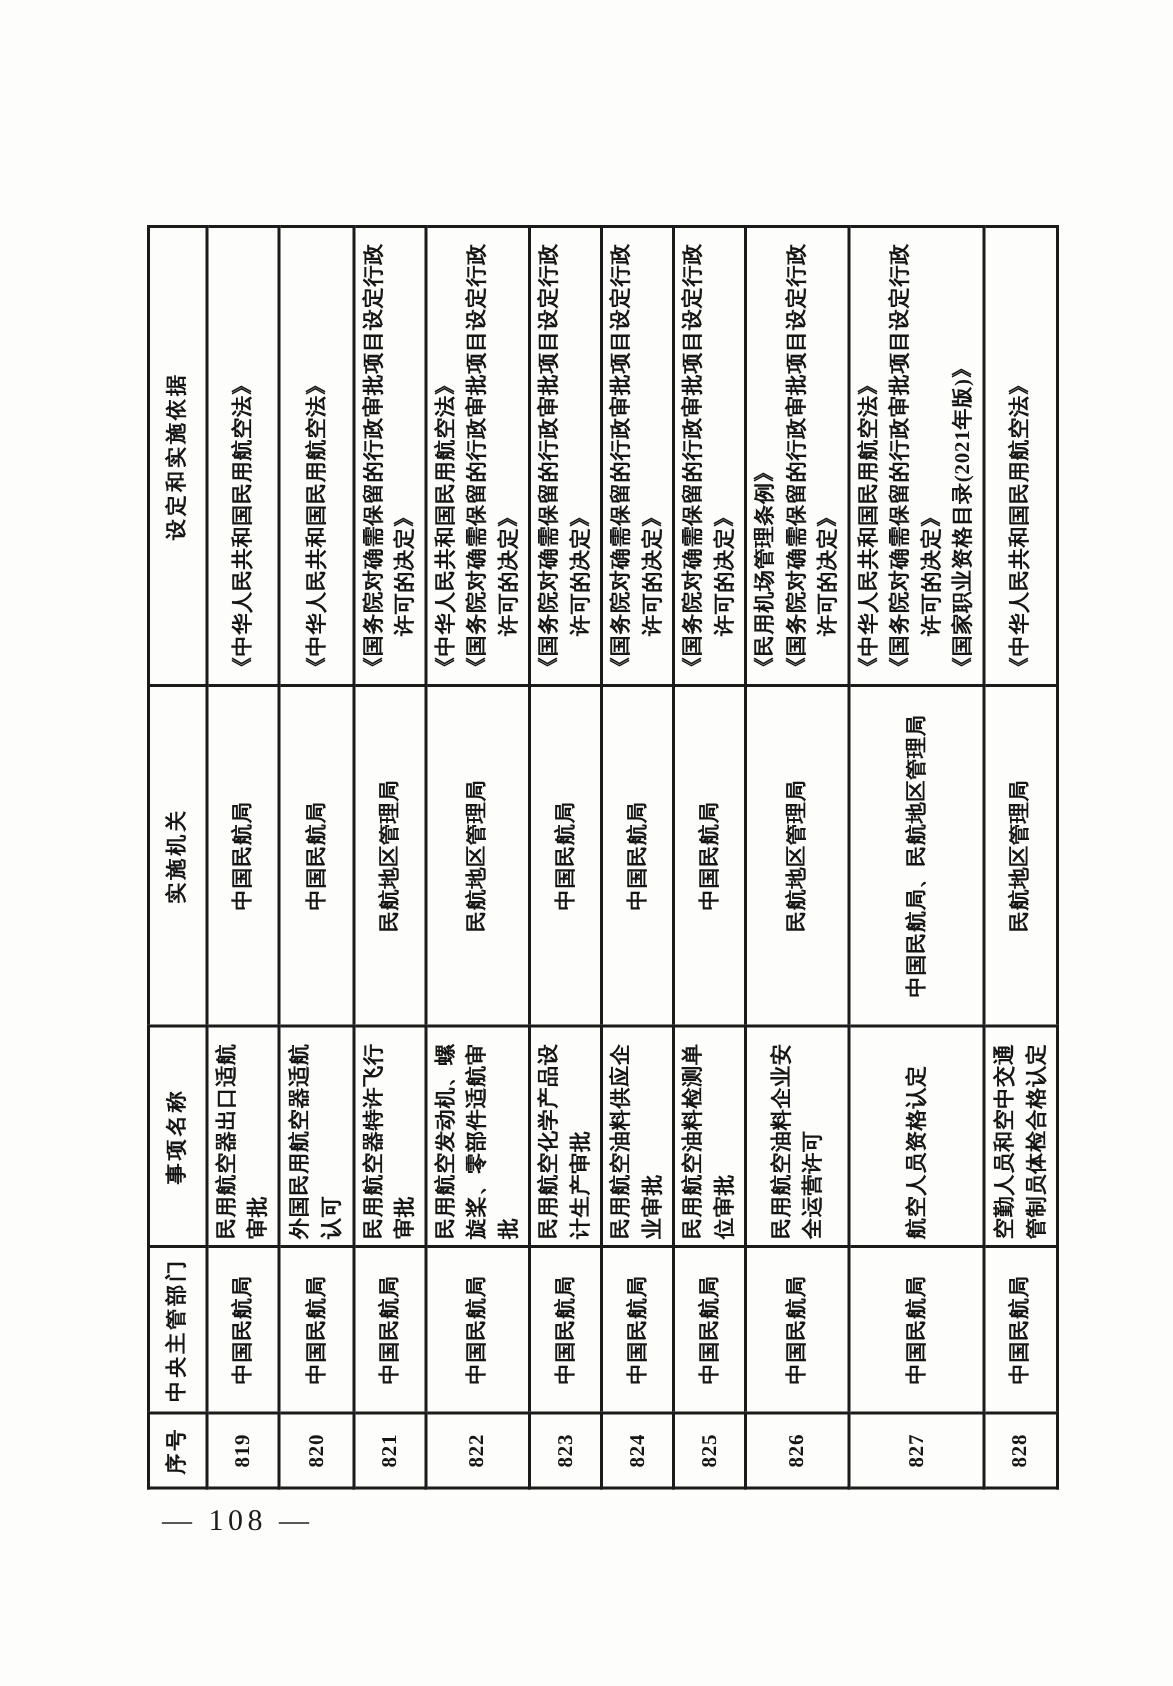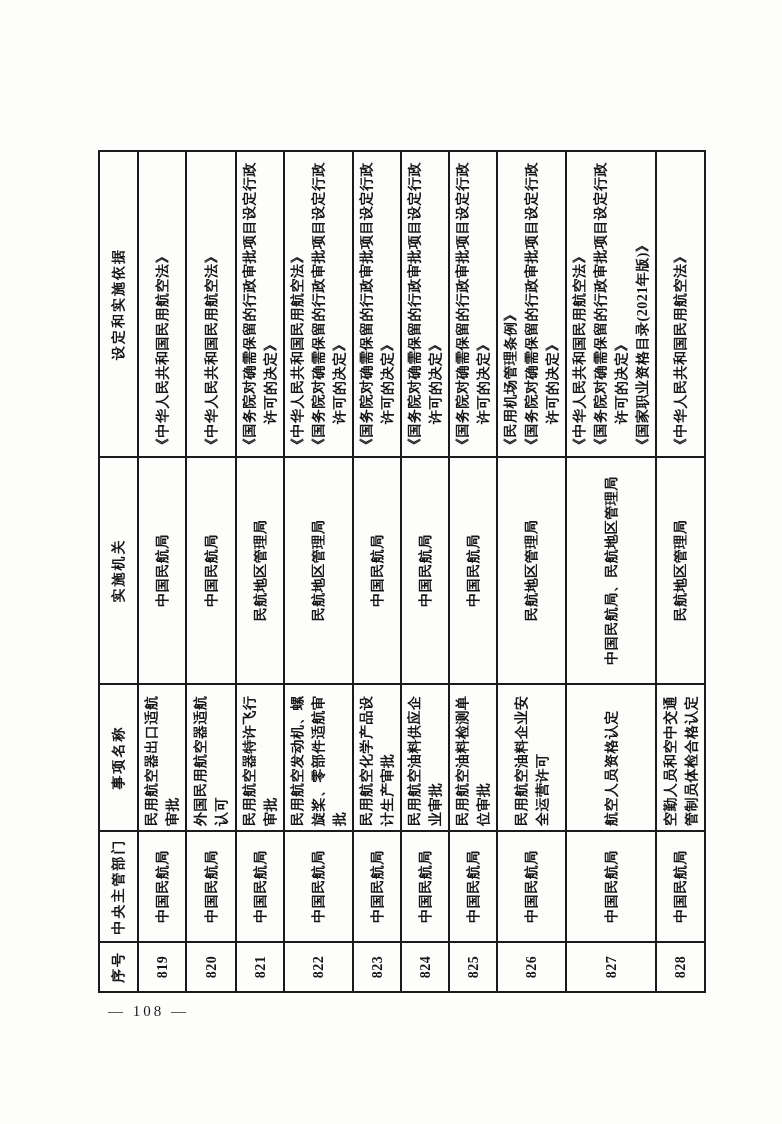--- a/index.html
+++ b/index.html
@@ -67,21 +67,21 @@
     line-height: 19px;
   }
   td.c-basis .cite {
     padding-left: 2em;
     text-indent: -2em;
   }
   #page-number {
     position: absolute;
     left: 108px;
     top: 1003px;
-    font-size: 15px;
+    font-size: 20px;
     letter-spacing: 3px;
     font-weight: 500;
     color: #1b1b1b;
     white-space: nowrap;
   }
 </style>
 </head>
 <body>
 
 <div id="page">

